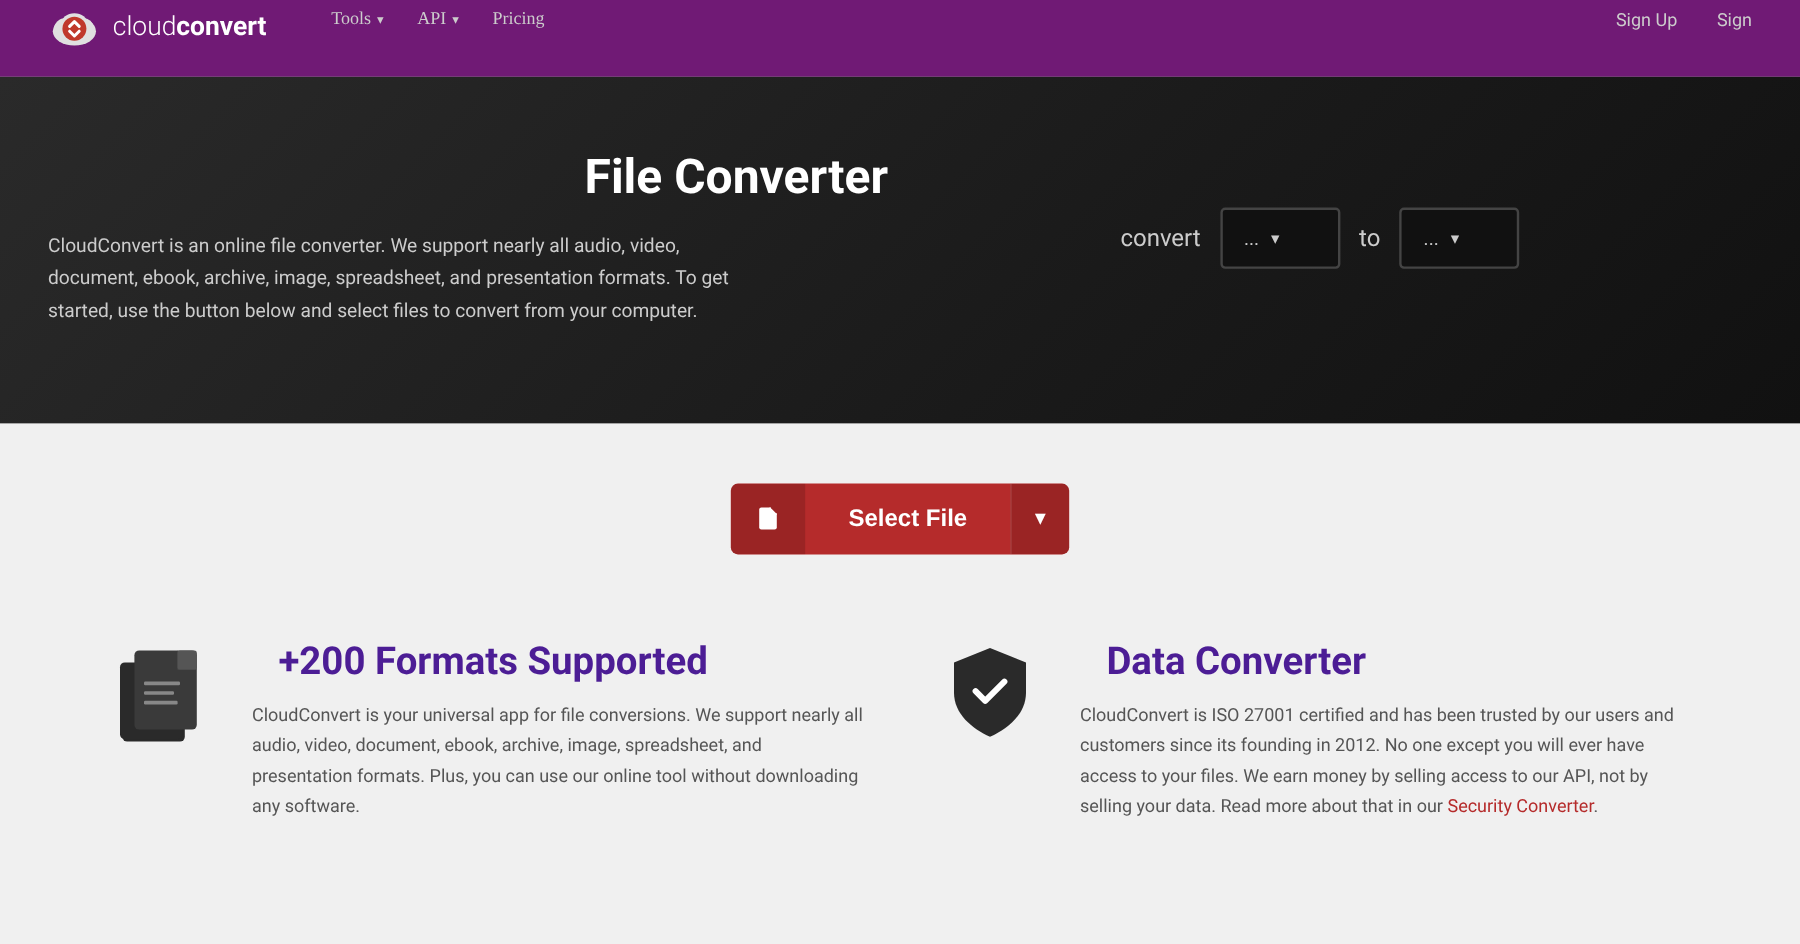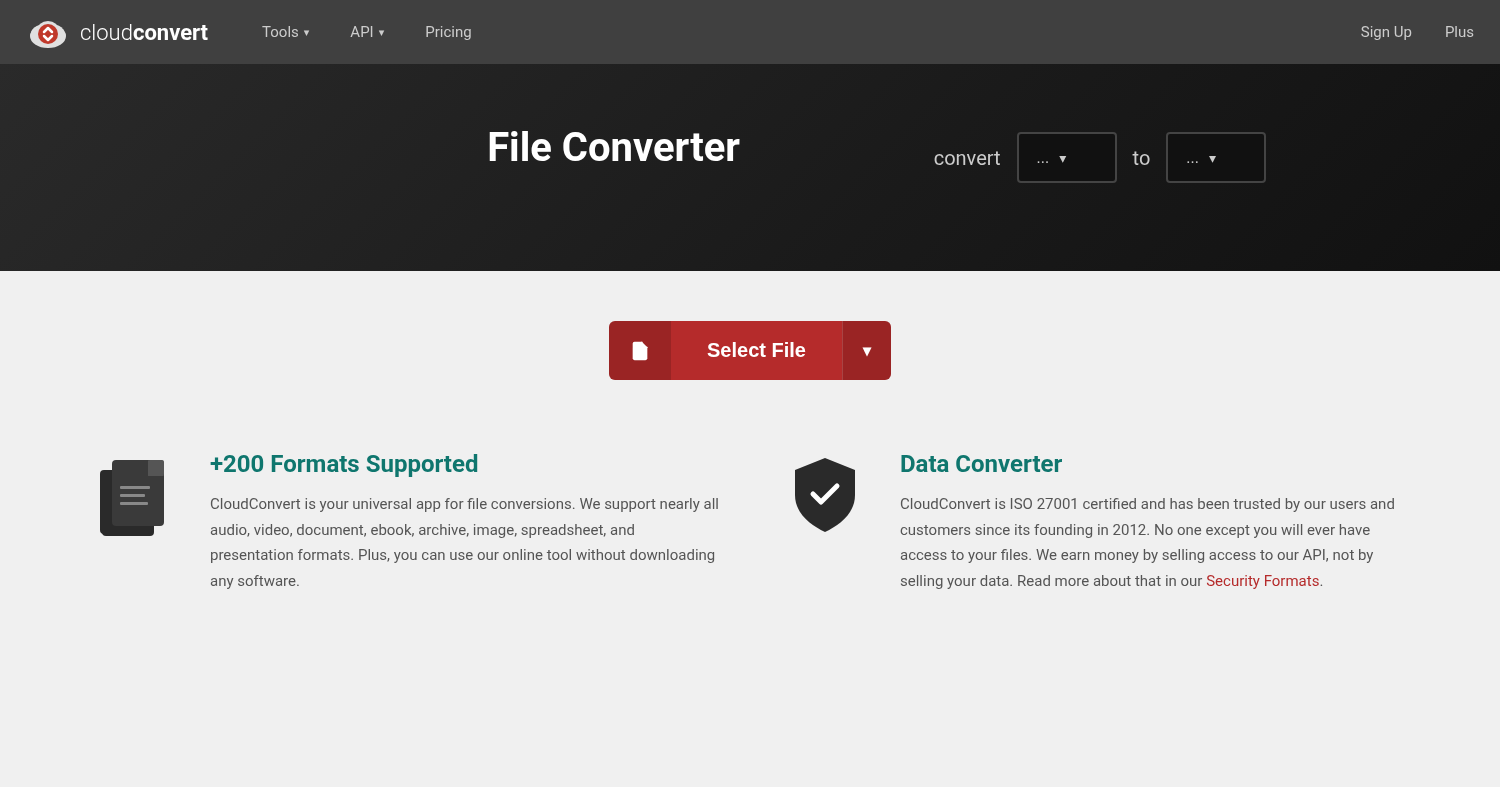--- a/index.html
+++ b/index.html
@@ -1,23 +1,23 @@
 <!DOCTYPE html>
 <html><head>
   <meta charset="utf-8">
   <style>
     * { margin: 0; padding: 0; box-sizing: border-box; }
     body { font-family: -apple-system, BlinkMacSystemFont, 'Segoe UI', Roboto, sans-serif; background: #f0f0f0; }
 
     
     nav {
-      background: #404040;
-      display: flex;
-      align-items: center;
-      padding: 0 26px;
+      background: #701a75;
+      display: flex;
+      align-items: flex-start;
+      padding: 0 40px;
       height: 64px;
     }
     .nav-logo {
       display: flex;
       align-items: center;
       gap: 10px;
       margin-right: 40px;
     }
     .logo-icon {
       width: 44px;
@@ -27,22 +27,23 @@
       color: white;
       font-size: 22px;
       font-weight: 300;
     }
     .logo-text strong {
       font-weight: 700;
     }
     .nav-links {
       display: flex;
       align-items: center;
-      gap: 13px;
-      flex: 1;
+      gap: 0;
+      flex: 1;
+      font-family: Liberation Serif, serif;
     }
     .nav-link {
       color: #ccc;
       font-size: 15px;
       padding: 8px 14px;
       cursor: pointer;
       display: flex;
       align-items: center;
       gap: 5px;
       border-radius: 4px;
@@ -171,24 +172,25 @@
       margin: 0 auto;
     }
     .feature {
       display: flex;
       gap: 30px;
       flex: 1;
       align-items: flex-start;
     }
     .feature-content {}
     .feature-title {
-      font-size: 24px;
+      font-size: 32px;
       font-weight: 700;
-      color: #0f766e;
+      color: #4c1d95;
       margin-bottom: 14px;
+      margin-left: 22px;
     }
     .feature-desc {
       font-size: 15px;
       color: #555;
       line-height: 1.7;
     }
     .feature-link {
       color: #b52b2b;
       cursor: pointer;
       text-decoration: none;
@@ -236,27 +238,28 @@
       <span>API</span>
       <span class="chevron">▾</span>
     </div>
     <div class="nav-link">
       <span>Pricing</span>
     </div>
   </div>
 
   <div class="nav-auth">
     <span class="nav-auth-link">Sign Up</span>
-    <span class="nav-auth-link">Plus</span>
+    <span class="nav-auth-link">Sign</span>
   </div>
 </nav>
 
 <section class="hero">
   <div class="hero-left">
     <h1 class="hero-title">File Converter</h1>
+    <p class="hero-desc">CloudConvert is an online file converter. We support nearly all audio, video, document, ebook, archive, image, spreadsheet, and presentation formats. To get started, use the button below and select files to convert from your computer.</p>
   </div>
   <div class="hero-right">
     <span class="convert-label">convert</span>
     <div class="format-dropdown">
       <span class="dots">...</span>
       <span class="arrow">▾</span>
     </div>
     <span class="to-label">to</span>
     <div class="format-dropdown">
       <span class="dots">...</span>
@@ -305,17 +308,17 @@
 
   <div class="feature">
     <svg class="shield-icon" viewBox="0 0 90 90">
       <path d="M45 8 L75 20 L75 45 C75 63 60 75 45 82 C30 75 15 63 15 45 L15 20 Z" fill="#2a2a2a"></path>
       <path d="M33 44 L41 52 L57 36" fill="none" stroke="white" stroke-width="5" stroke-linecap="round" stroke-linejoin="round"></path>
     </svg>
     <div class="feature-content">
       <h2 class="feature-title">Data Converter</h2>
       <p class="feature-desc">
         <span>CloudConvert is ISO 27001 certified and has been trusted by our users and customers since its founding in 2012. No one except you will ever have access to your files. We earn money by selling access to our API, not by selling your data. Read more about that in our</span>
-        <a class="feature-link">Security Formats</a><span>.</span>
+        <a class="feature-link">Security Converter</a><span>.</span>
       </p>
     </div>
   </div>
 </div>
 
 </body></html>

